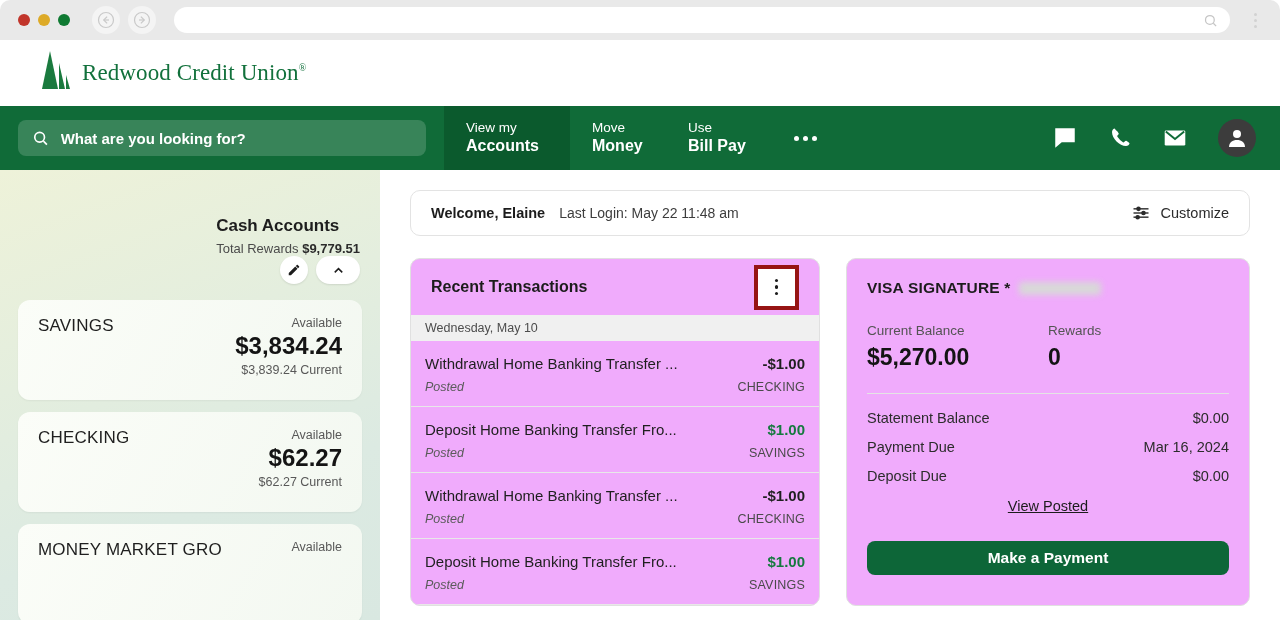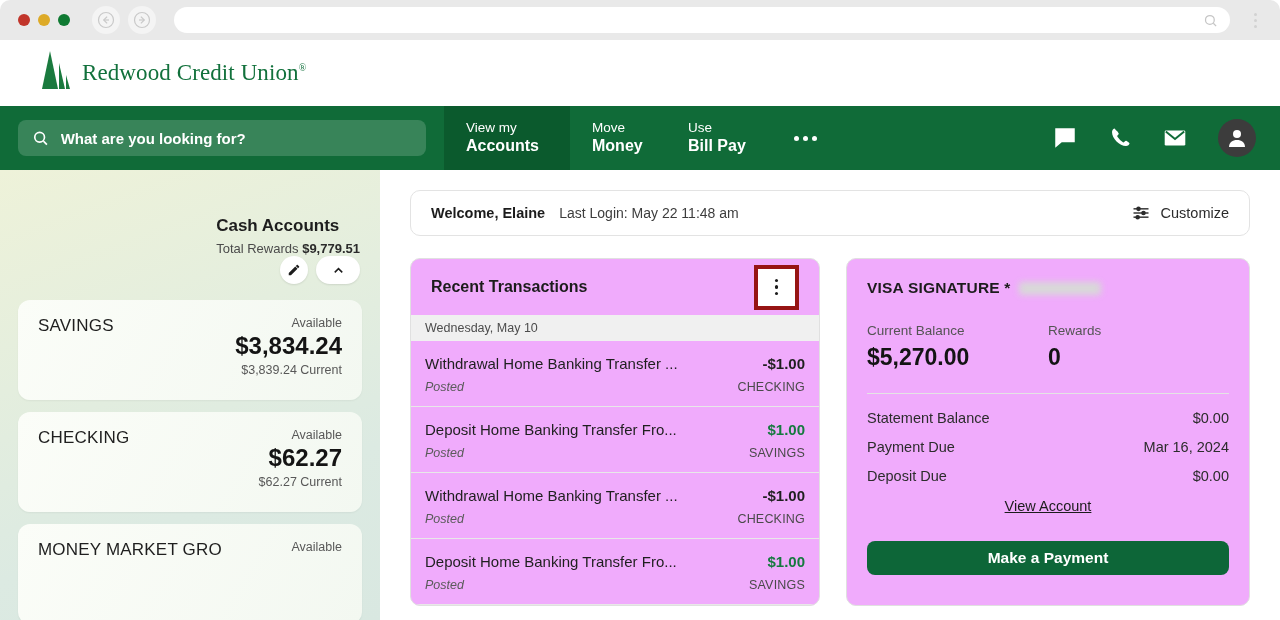--- a/index.html
+++ b/index.html
@@ -557,21 +557,21 @@
               <span class="card-row-label">Payment Due</span>
               <span class="card-row-value">Mar 16, 2024</span>
             </div>
             <div class="card-row">
               <span class="card-row-label">Deposit Due</span>
               <span class="card-row-value">$0.00</span>
             </div>
           </div>
 
           <div class="view-account-wrap">
-            <a class="view-account" href="#">View Account</a>
+            <a class="view-account" href="#">View Posted</a>
           </div>
 
           <button class="pay-btn">Make a Payment</button>
         </div>
 
       </div>
     </div>
   </div>
 </div>
 

